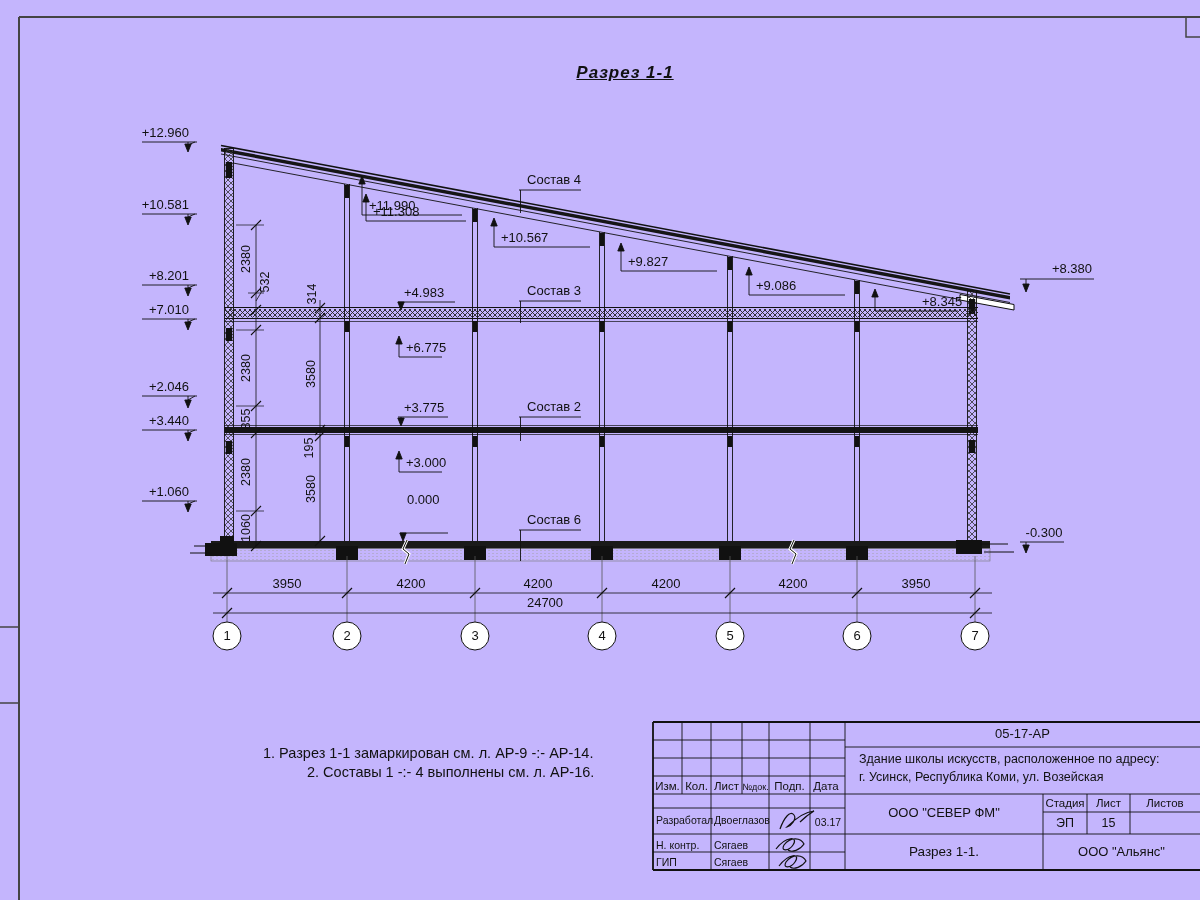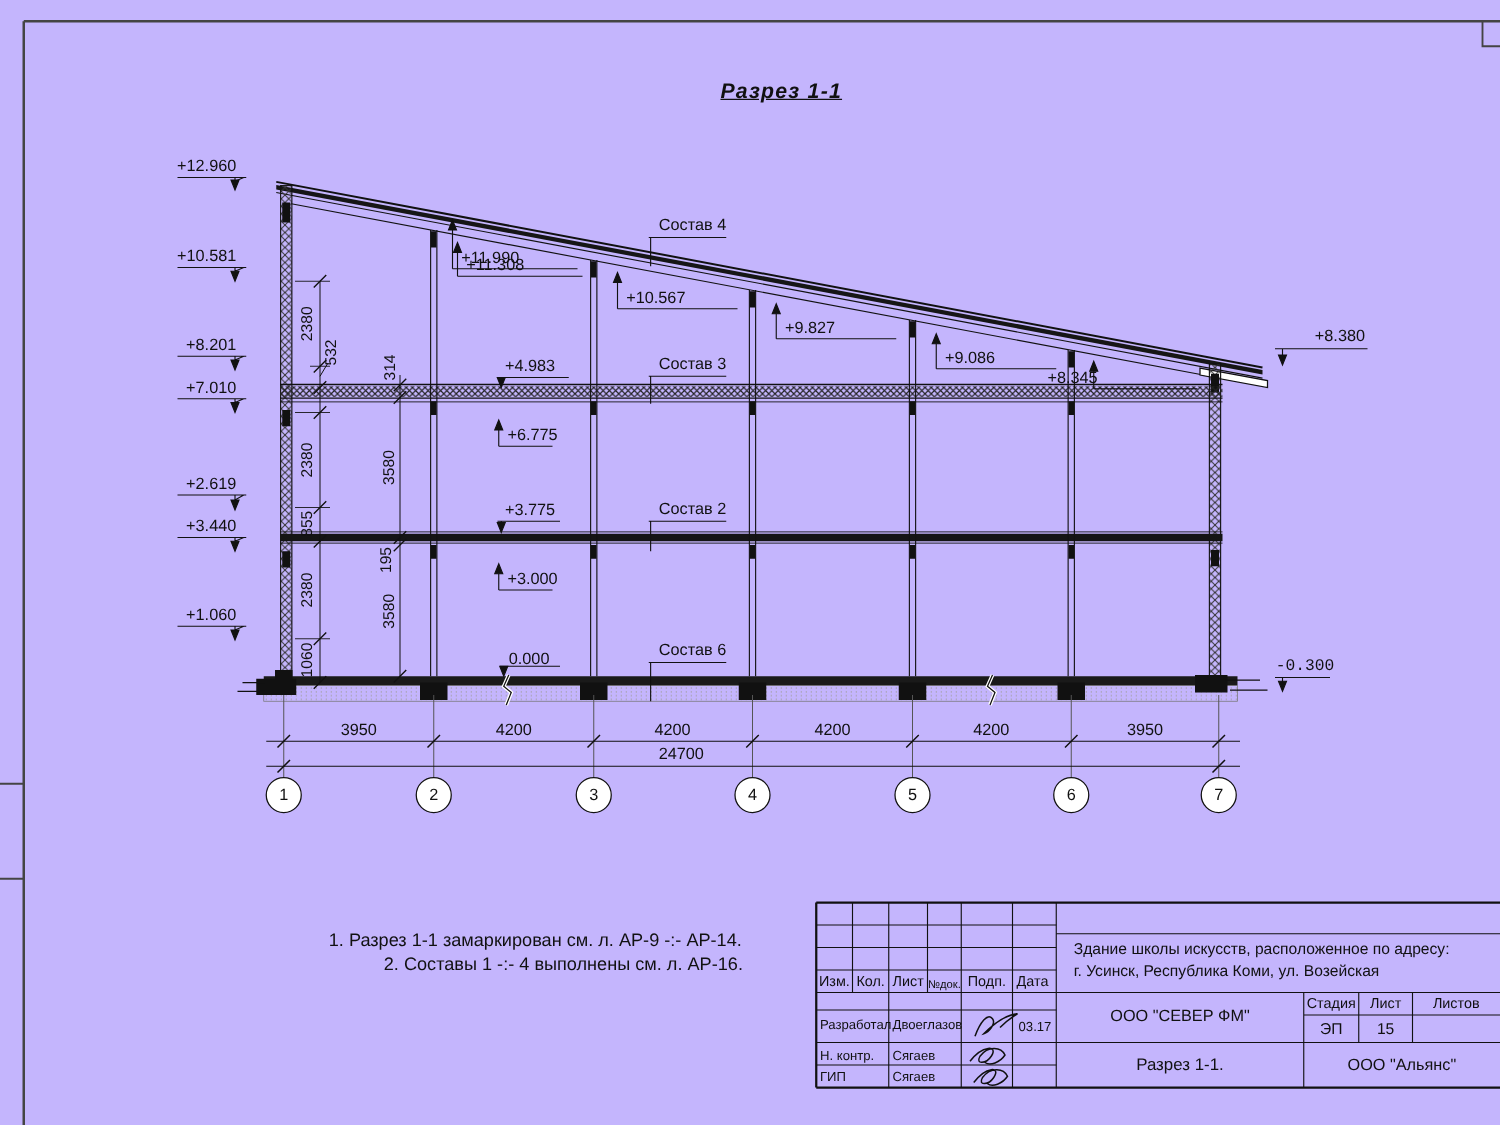--- a/index.html
+++ b/index.html
@@ -217,39 +217,39 @@
     <path d="M779,866 C789,853 801,853 795,862 C791,868 782,869 786,862 C793,853 803,855 806,861 C802,867 794,870 790,867"></path>
   </g>
 </svg>
 
 <span class="t ttl c" style="left:540px;top:63px;width:170px;">Разрез 1-1</span>
 
 <span class="t r" style="left:131px;top:126px;width:58px;">+12.960</span>
 <span class="t r" style="left:131px;top:198px;width:58px;">+10.581</span>
 <span class="t r" style="left:131px;top:269px;width:58px;">+8.201</span>
 <span class="t r" style="left:131px;top:303px;width:58px;">+7.010</span>
-<span class="t r" style="left:131px;top:380px;width:58px;">+2.619</span>
+<span class="t r" style="left:131px;top:380px;width:58px;">+2.046</span>
 <span class="t r" style="left:131px;top:414px;width:58px;">+3.440</span>
 <span class="t r" style="left:131px;top:485px;width:58px;">+1.060</span>
 
 <span class="t" style="left:369px;top:199px;">+11.990</span>
 <span class="t" style="left:373px;top:205px;">+11.308</span>
 <span class="t" style="left:501px;top:231px;">+10.567</span>
 <span class="t" style="left:628px;top:255px;">+9.827</span>
 <span class="t" style="left:756px;top:279px;">+9.086</span>
-<span class="t" style="left:838px;top:295px;">+8.345</span>
+<span class="t" style="left:922px;top:295px;">+8.345</span>
 
 <span class="t" style="left:406px;top:341px;">+6.775</span>
 <span class="t" style="left:406px;top:456px;">+3.000</span>
 <span class="t" style="left:404px;top:286px;">+4.983</span>
 <span class="t" style="left:404px;top:401px;">+3.775</span>
-<span class="t" style="left:407px;top:520px;text-align:center;">0.000</span>
+<span class="t" style="left:407px;top:493px;text-align:center;">0.000</span>
 
 <span class="t r" style="left:1024px;top:262px;width:68px;">+8.380</span>
-<span class="t c" style="left:1020px;top:526px;width:48px;font-family:Liberation Mono, monospace;">-0.300</span>
+<span class="t c" style="left:1020px;top:526px;width:48px;">-0.300</span>
 
 <span class="t c" style="left:526px;top:173px;width:56px;">Состав 4</span>
 <span class="t c" style="left:526px;top:284px;width:56px;">Состав 3</span>
 <span class="t c" style="left:526px;top:400px;width:56px;">Состав 2</span>
 <span class="t c" style="left:526px;top:513px;width:56px;">Состав 6</span>
 
 <span class="t c" style="left:252px;top:577px;width:70px;">3950</span>
 <span class="t c" style="left:376px;top:577px;width:70px;">4200</span>
 <span class="t c" style="left:503px;top:577px;width:70px;">4200</span>
 <span class="t c" style="left:631px;top:577px;width:70px;">4200</span>
@@ -273,20 +273,21 @@
 <span class="t rot" style="left:246px;top:528px;">1060</span>
 
 <span class="t rot" style="left:312px;top:294px;">314</span>
 <span class="t rot" style="left:311px;top:374px;">3580</span>
 <span class="t rot" style="left:309px;top:448px;">195</span>
 <span class="t rot" style="left:311px;top:489px;">3580</span>
 
 <span class="t s14" style="left:263px;top:745px;">1. Разрез 1-1 замаркирован см. л. АР-9 -:- АР-14.</span>
 <span class="t s14" style="left:263px;top:764px;margin-left:44px;">2. Составы 1 -:- 4 выполнены см. л. АР-16.</span>
 
+<span class="t c" style="left:845px;top:727px;width:355px;">05-17-АР</span>
 <span class="t s12" style="left:859px;top:752px;">Здание школы искусств, расположенное по адресу:</span>
 <span class="t s12" style="left:859px;top:770px;">г. Усинск, Республика Коми, ул. Возейская</span>
 
 <span class="t s11 c" style="left:653px;top:780px;width:29px;">Изм.</span>
 <span class="t s11 c" style="left:682px;top:780px;width:29px;">Кол.</span>
 <span class="t s11 c" style="left:711px;top:780px;width:31px;">Лист</span>
 <span class="t s9 c" style="left:742px;top:782px;width:27px;">№док.</span>
 <span class="t s11 c" style="left:769px;top:780px;width:41px;">Подп.</span>
 <span class="t s11 c" style="left:810px;top:780px;width:32px;">Дата</span>
 

